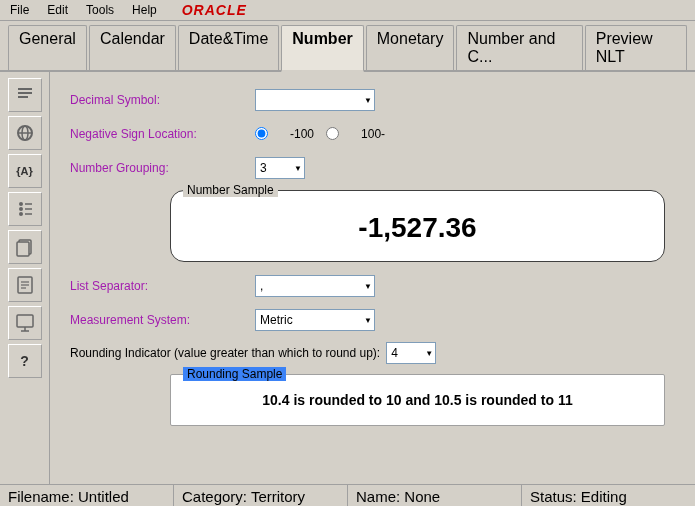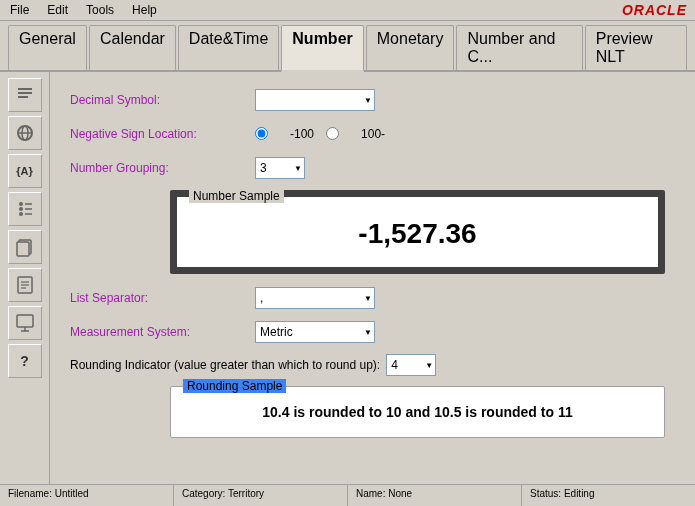--- a/index.html
+++ b/index.html
@@ -13,21 +13,21 @@
     }
 
     
     .menu-bar {
       background: #d4d0c8;
       padding: 2px 8px;
       display: flex;
       gap: 23px;
       border-bottom: 1px solid #a0a0a0;
       align-items: center;
-      justify-content: space-between;
+      justify-content: flex-start;
     }
     .menu-bar-left { display: flex; gap: 14px; }
     .menu-item {
       font-size: 12px;
       color: #000;
       cursor: pointer;
       padding: 1px 2px;
     }
     .oracle-logo {
       font-size: 14px;
@@ -172,21 +172,21 @@
       left: 0;
       right: 0;
       height: 22px;
       background: #d4d0c8;
       border-top: 1px solid #a0a0a0;
       display: flex;
     }
     .status-section {
       border-right: 1px solid #a0a0a0;
       padding: 3px 8px;
-      font-size: 10px;
+      font-size: 15px;
       flex: 1;
     }
     .status-section:last-child { border-right: none; }
   </style>
 </head>
 <body>
 
 <div class="menu-bar">
   <div class="menu-bar-left">
     <span class="menu-item">File</span>
@@ -299,21 +299,21 @@
         <div class="select-wrapper small">
           <select>
             <option value="3" selected="">3</option>
             <option value="2">2</option>
             <option value="4">4</option>
           </select>
         </div>
       </div>
     </div>
 
-    <div style="position:relative; margin-left:100px; margin-right:10px; margin-bottom:12px; border:7px solid #404040; background:#fff; border-radius:2px;">
+    <div style="position:relative; margin-left:100px; margin-right:10px; margin-bottom:12px; border:1px solid #404040; background:#fff; border-radius:14px;">
       <span style="position:absolute;top:-8px;left:12px;background:#d4d0c8;padding:0 4px;font-size:12px;">Number Sample</span>
       <div style="padding:20px 16px 16px;text-align:center;font-size:28px;font-weight:bold;min-height:70px;display:flex;align-items:center;justify-content:center;">-1,527.36</div>
     </div>
 
     <div class="form-row">
       <div class="form-label">List Separator:</div>
       <div class="form-control">
         <div class="select-wrapper">
           <select>
             <option value=",">,</option>

